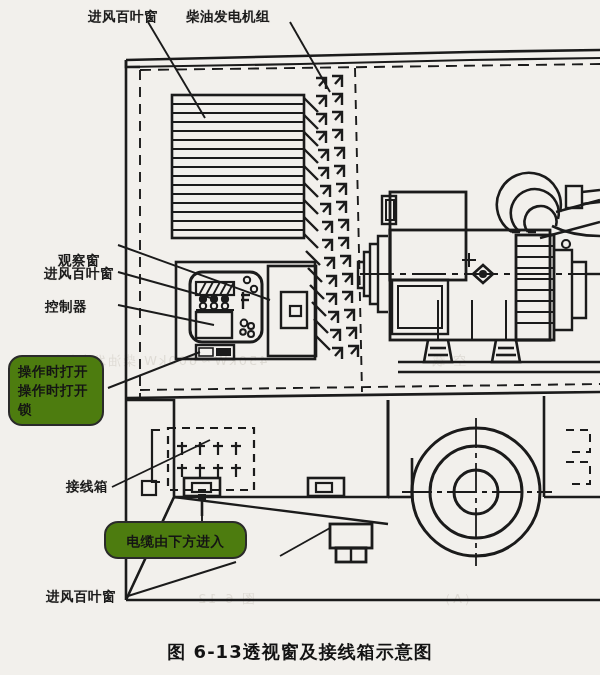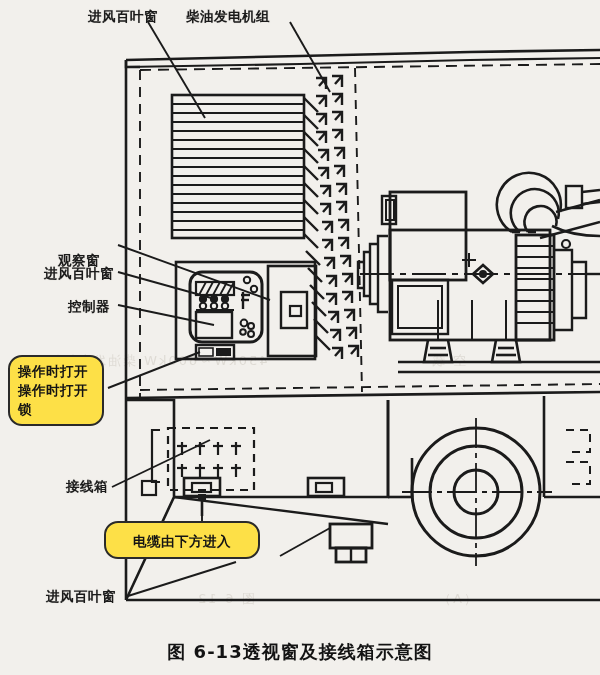--- a/index.html
+++ b/index.html
@@ -41,21 +41,21 @@
     font-weight:700;
     white-space:nowrap;
     letter-spacing:.5px;
     text-shadow:0 0 1px rgba(120,115,110,.35);
     font-family:"DejaVu Sans","Liberation Sans",sans-serif;
   }
   .callout{
     position:absolute;
     border:2.2px solid #2a2a2a;
     border-radius:14px;
-    background:#fde047;
+    background:#4d7c0f;
     color:#141414;
     font-weight:700;
     font-size:13.5px;
     line-height:19px;
     padding:5px 8px;
     letter-spacing:.5px;
     box-sizing:border-box;
     font-family:"DejaVu Sans","Liberation Sans",sans-serif;
   }
   .caption{
@@ -401,30 +401,30 @@
 
       <line x1="280" y1="556" x2="330" y2="528"></line>
     </g>
   </svg>
 
   <div class="lbl" style="left:88px;top:8px;">进风百叶窗</div>
   <div class="lbl" style="left:186px;top:8px;">柴油发电机组</div>
 
   <div class="lbl" style="left:58px;top:252px;">观察窗</div>
   <div class="lbl" style="left:44px;top:265px;">进风百叶窗</div>
-  <div class="lbl" style="left:68px;top:298px;">控制器</div>
+  <div class="lbl" style="left:45px;top:298px;">控制器</div>
 
   <div class="lbl" style="left:66px;top:478px;">接线箱</div>
   <div class="lbl" style="left:46px;top:588px;">进风百叶窗</div>
 
   <div class="callout" style="left:8px;top:355px;width:96px;">
     <div>操作时打开</div>
     <div>操作时打开</div>
     <div>锁</div>
   </div>
 
-  <div class="callout" style="left:104px;top:521px;width:156px;text-align:center;padding-top:9px;height:38px;">电缆由下方进入</div>
+  <div class="callout" style="left:104px;top:521px;width:143px;text-align:center;padding-top:9px;height:38px;">电缆由下方进入</div>
 
   <div class="caption" style="top:640px;">
     <span class="num">图 6-13</span><span>透视窗及接线箱示意图</span>
   </div>
 
 </div>
 
 </body></html>

